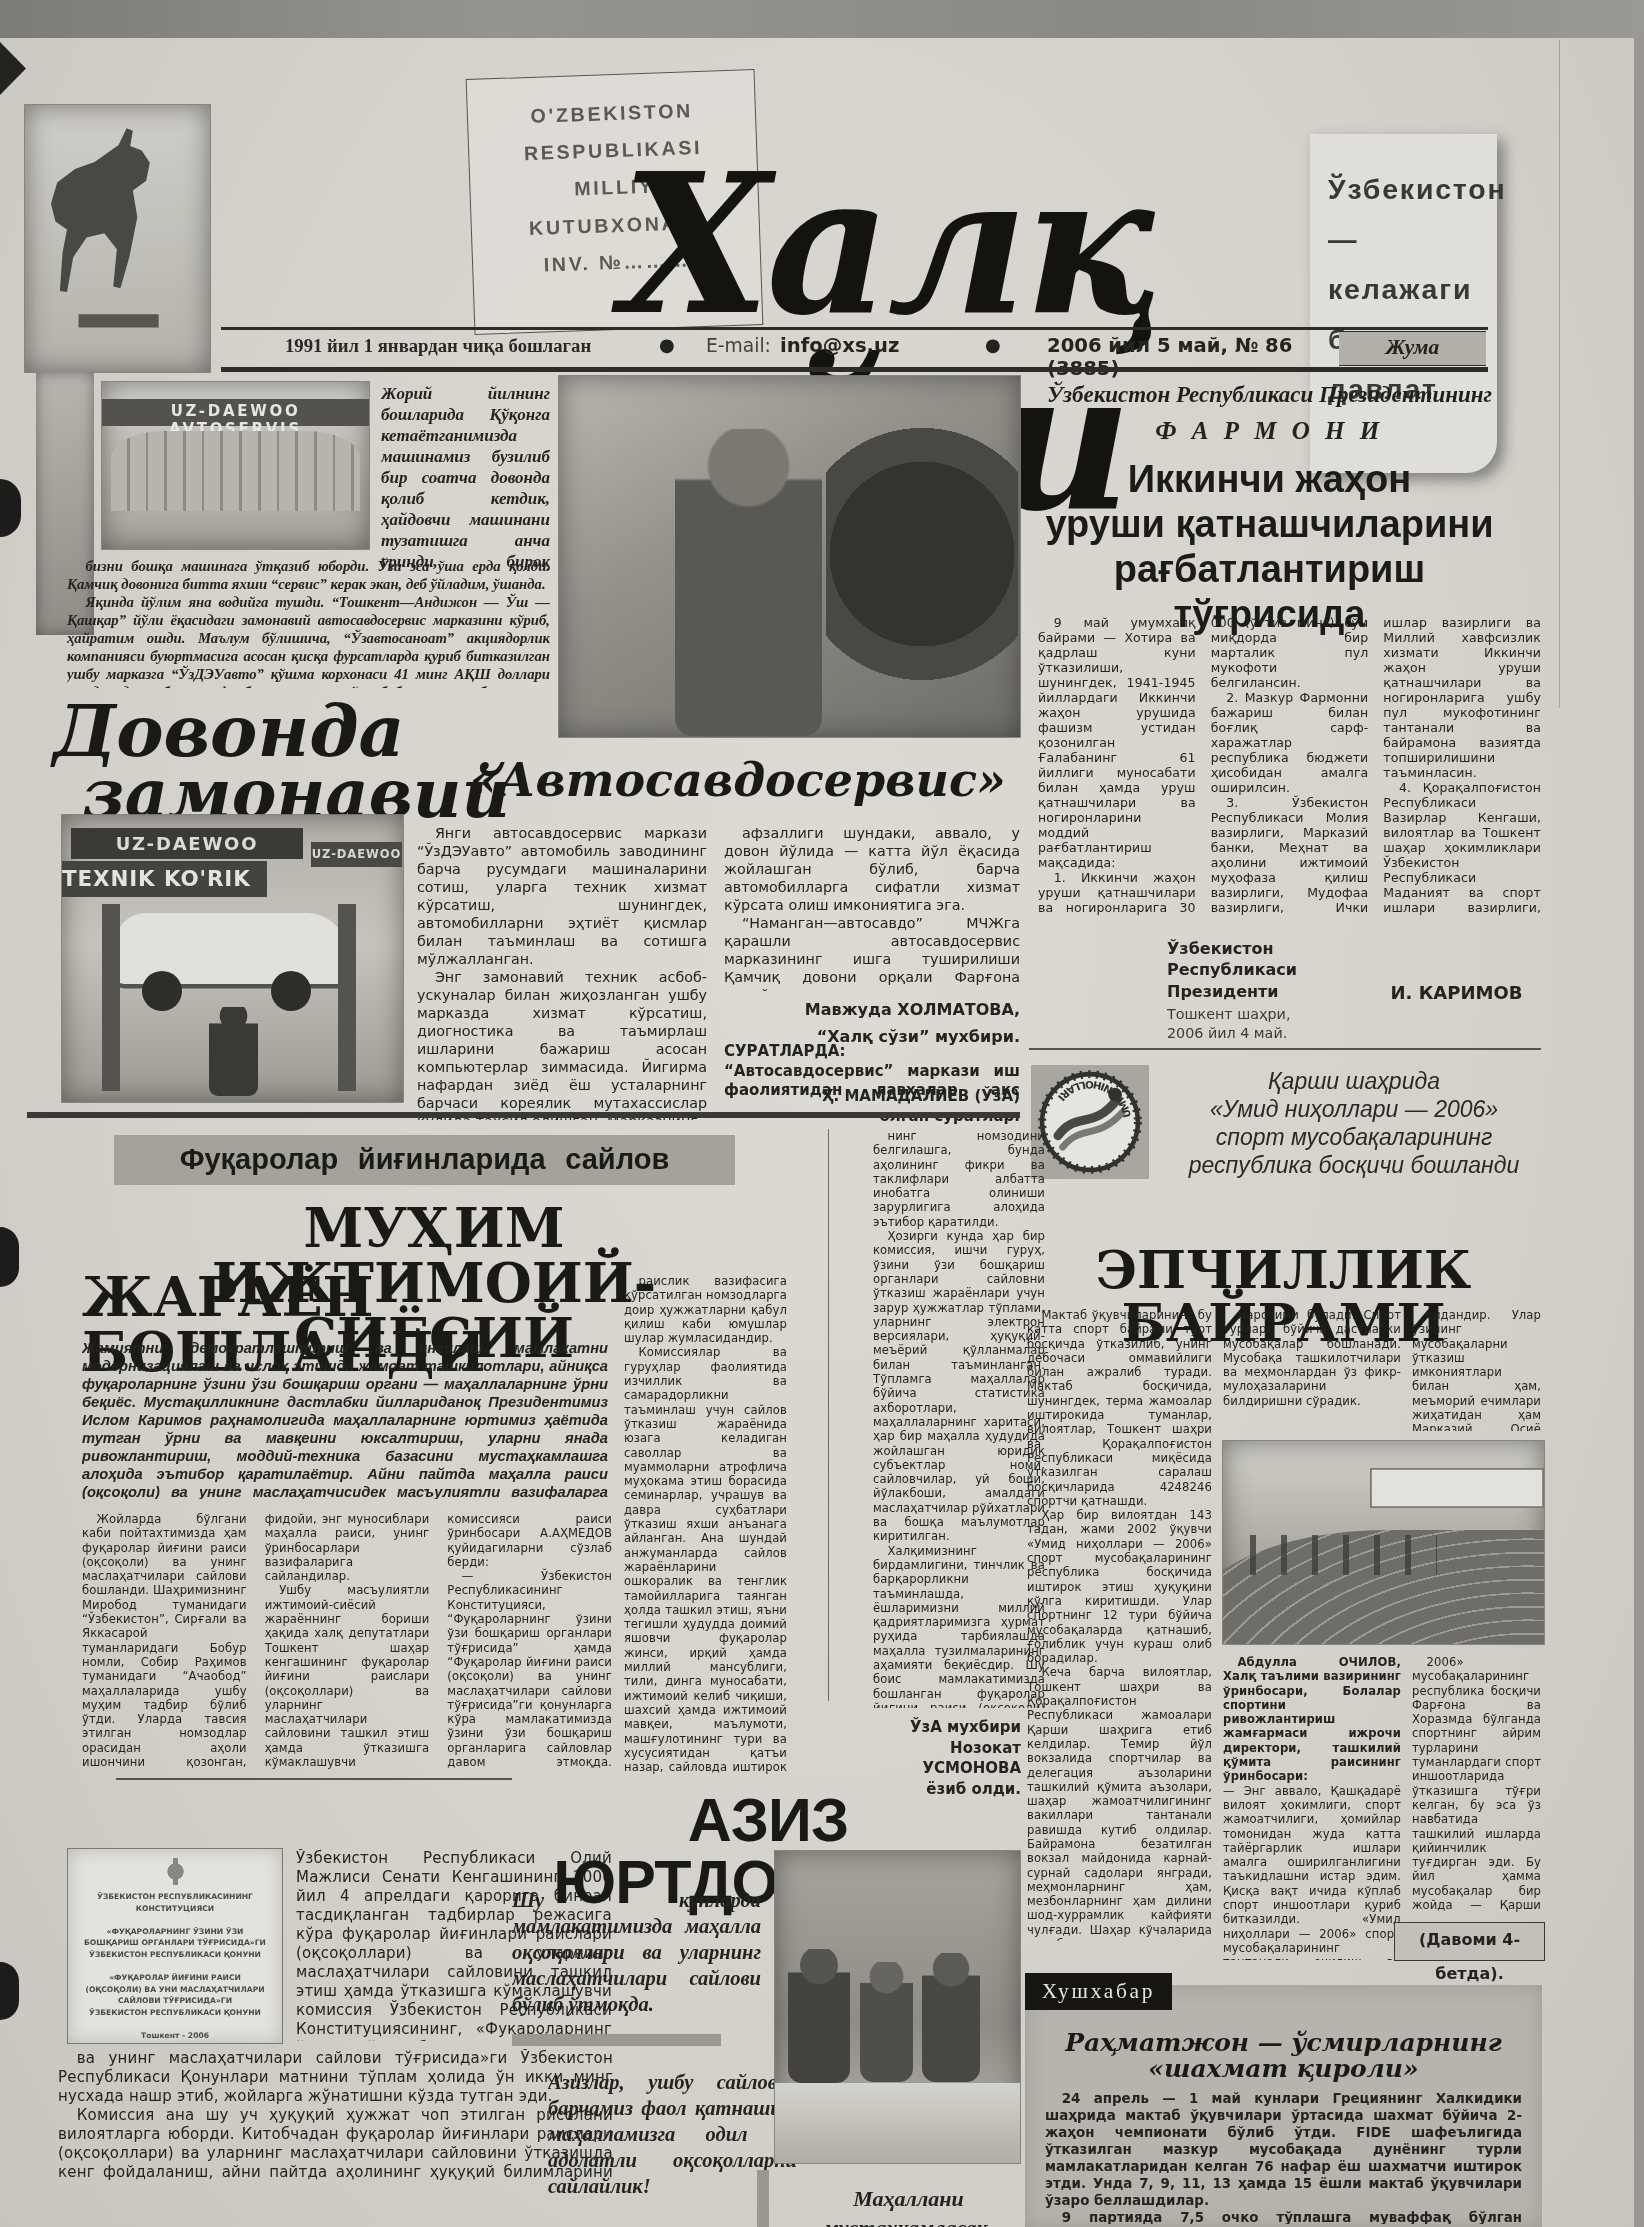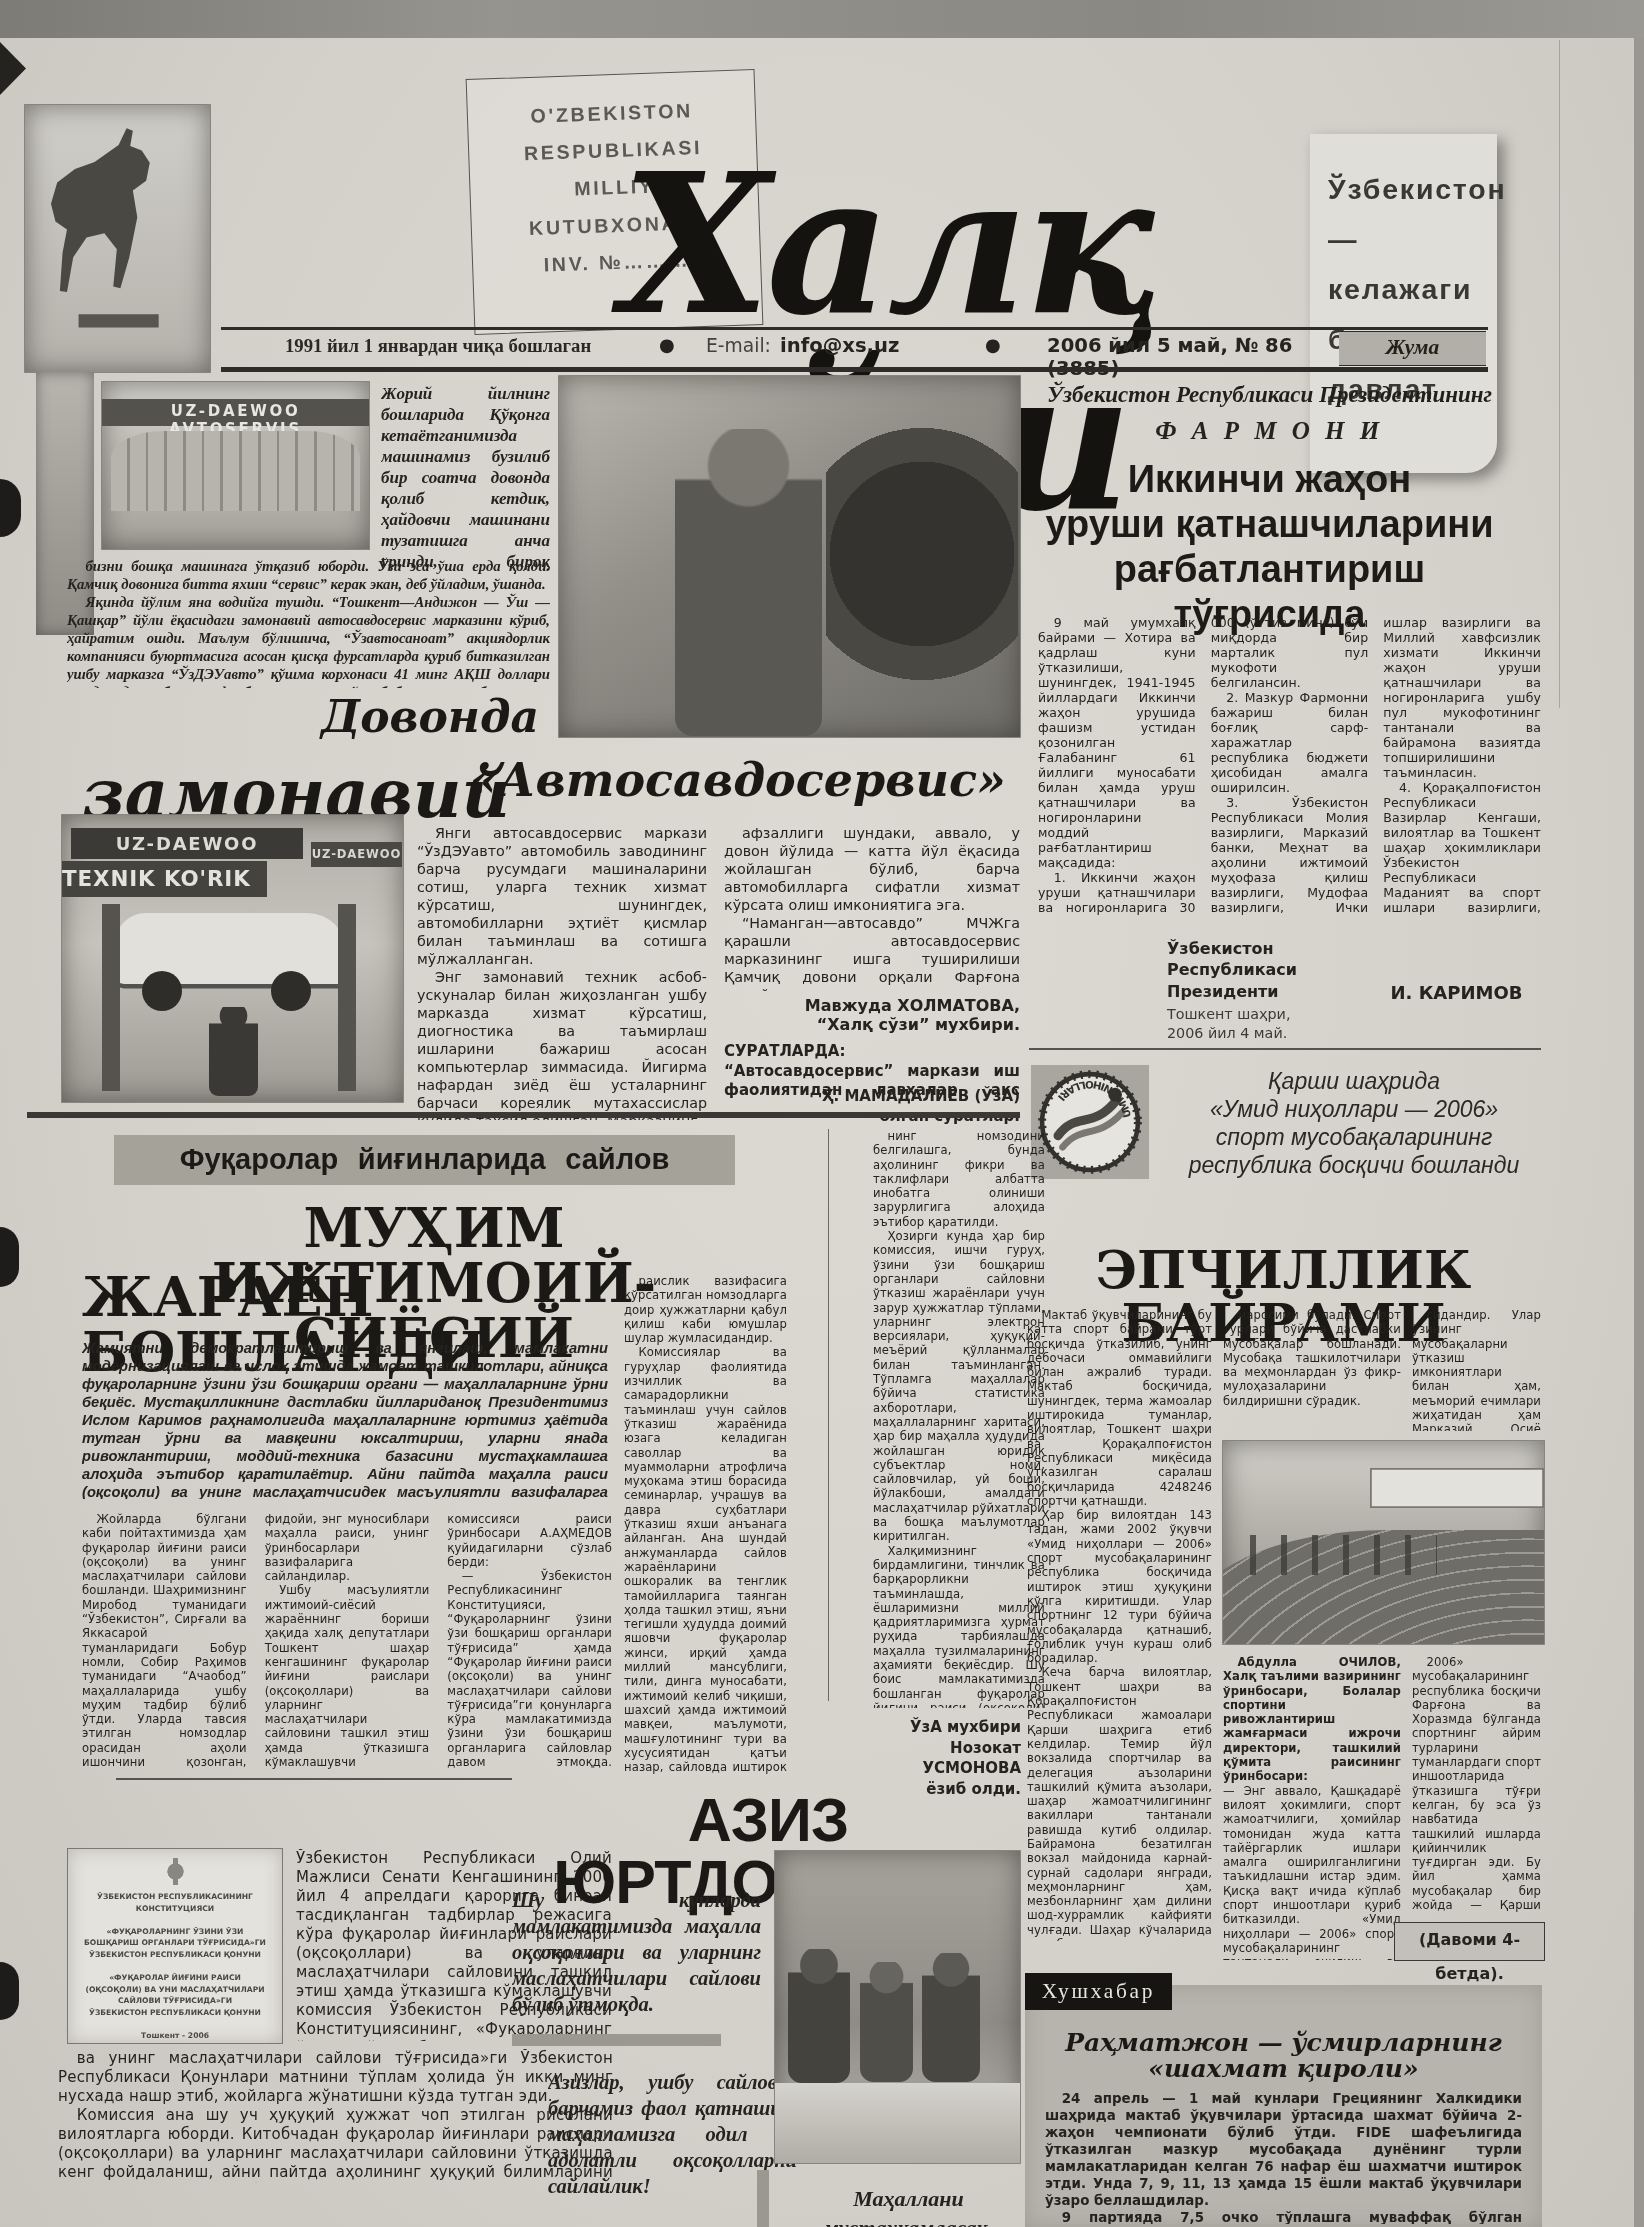--- a/index.html
+++ b/index.html
@@ -81,21 +81,21 @@
   <div class="abs photo" style="left:559px;top:376px;width:461px;height:361px;background:linear-gradient(150deg,#b9b6af 0%,#93908a 40%,#6f6d67 100%);">
     <div class="abs" style="left:267px;top:40px;width:192px;height:276px;background:radial-gradient(circle at 50% 50%, #35332f 0 55%, #4a4843 55% 75%, transparent 75%);"></div>
     <div class="abs" style="left:116px;top:53px;width:147px;height:307px;background:radial-gradient(circle at 50% 12%, #7b7872 0 14%, transparent 15%), linear-gradient(180deg, transparent 16%, #5a5852 17% 100%);border-radius:18px;"></div>
   </div>
 
   <div class="abs lser just" style="left:67px;top:557px;width:483px;height:131px;font-style:italic;font-weight:bold;font-size:14.7px;line-height:18px;">
       <p>бизни бошқа машинага ўтқазиб юборди. Ўзи эса ўша ерда қолди. Қамчиқ довонига битта яхши “сервис” керак экан, деб ўйладим, ўшанда.</p>
       <p>Яқинда йўлим яна водийга тушди. “Тошкент—Андижон — Ўш — Қашқар” йўли ёқасидаги замонавий автосавдосервис марказини кўриб, ҳайратим ошди. Маълум бўлишича, “Ўзавтосаноат” акциядорлик компанияси буюртмасига асосан қисқа фурсатларда қуриб битказилган ушбу марказга “ЎзДЭУавто” қўшма корхонаси 41 минг АҚШ доллари миқдорида маблағ сарфлаб, энг замонавий асбоб-ускуналар билан ҳам таъминлабди.</p>
     </div>
 
-  <div class="abs head" style="left:53px;top:695px;width:486px;font-size:44px;text-align:right;font-style:italic;">Довонда</div>
+  <div class="abs head" style="left:53px;top:695px;width:486px;font-size:71px;text-align:left;font-style:italic;">Довонда</div>
   <div class="abs head" style="left:53px;top:760px;width:486px;font-size:67px;text-align:center;font-style:italic;">замонавий</div>
   <div class="abs head" style="left:450px;top:757px;width:575px;font-size:46px;text-align:center;font-style:italic;">«Автосавдосервис»</div>
 
   <div class="abs photo" style="left:62px;top:815px;width:341px;height:287px;background:linear-gradient(180deg,#b3b0a9 0%,#c6c3bc 45%,#9d9a93 100%);">
     <div class="abs" style="left:9px;top:13.4px;width:232px;height:31px;background:#3c3a36;color:#ddDBd5;">
       <span style="display:block;text-align:center;font-weight:bold;font-size:18px;line-height:31px;letter-spacing:1.8px;color:#dddbd5;">UZ-DAEWOO</span>
     </div>
     <div class="abs" style="left:0;top:46px;width:205px;height:36px;background:#45433e;">
       <span style="display:block;text-align:left;font-weight:bold;font-size:21.4px;line-height:36px;letter-spacing:0.9px;color:#e4e2dc;">TEXNIK KO'RIK</span>
     </div>
@@ -111,21 +111,21 @@
   </div>
 
   <div class="abs just col-md" style="left:417px;top:824px;width:290px;height:296px;">
       <p>Янги автосавдосервис маркази “ЎзДЭУавто” автомобиль заводининг барча русумдаги машиналарини сотиш, уларга техник хизмат кўрсатиш, шунингдек, автомобилларни эҳтиёт қисмлар билан таъминлаш ва сотишга мўлжалланган.</p>
       <p>Энг замонавий техник асбоб-ускуналар билан жиҳозланган ушбу марказда хизмат кўрсатиш, диогностика ва таъмирлаш ишларини бажариш асосан компьютерлар зиммасида. Йигирма нафардан зиёд ёш усталарнинг барчаси кореялик мутахассислар қўлида таҳсил олишган. Марказнинг</p>
     </div>
   <div class="abs just col-md" style="left:724px;top:824px;width:296px;height:167px;">
       <p>афзаллиги шундаки, аввало, у довон йўлида — катта йўл ёқасида жойлашган бўлиб, барча автомобилларга сифатли хизмат кўрсата олиш имкониятига эга.</p>
       <p>“Наманган—автосавдо” МЧЖга қарашли автосавдосервис марказининг ишга туширилиши Қамчиқ довони орқали Фарғона водийсига қатновчилар учун яратилган катта қулайликдир.</p>
     </div>
-  <div class="abs preline" style="left:724px;top:996px;width:296px;text-align:right;font-weight:bold;font-size:16px;line-height:19px;">Мавжуда ХОЛМАТОВА,
+  <div class="abs preline" style="left:724px;top:996px;width:296px;text-align:right;font-weight:bold;font-size:16px;line-height:27px;">Мавжуда ХОЛМАТОВА,
 “Халқ сўзи” мухбири.</div>
   <div class="abs just" style="left:724px;top:1042px;width:296px;height:62px;font-weight:bold;font-size:15px;line-height:19.6px;"><span>СУРАТЛАРДА: “Автосавдосервис” маркази иш фаолиятидан лавҳалар акс этган.</span></div>
   <div class="abs preline" style="left:724px;top:1087px;width:296px;text-align:right;font-weight:bold;font-size:15px;line-height:19.6px;">Ҳ. МАМАДАЛИЕВ (ЎзА)
 олган суратлар.</div>
 
   <div class="abs lser" style="left:1038px;top:382px;width:463px;text-align:center;font-weight:bold;font-style:italic;font-size:23px;color:#211f1b;">Ўзбекистон Республикаси Президентининг</div>
   <div class="abs lser" style="left:1038px;top:417px;width:463px;text-align:center;font-weight:bold;font-style:italic;font-size:25px;letter-spacing:4.5px;">Ф А Р М О Н И</div>
   <div class="abs preline" style="left:1029px;top:457px;width:481px;text-align:center;font-weight:bold;font-size:38px;line-height:45px;color:#1d1b17;font-family:'Liberation Sans',sans-serif;">Иккинчи жаҳон
 уруши қатнашчиларини
 рағбатлантириш тўғрисида</div>

